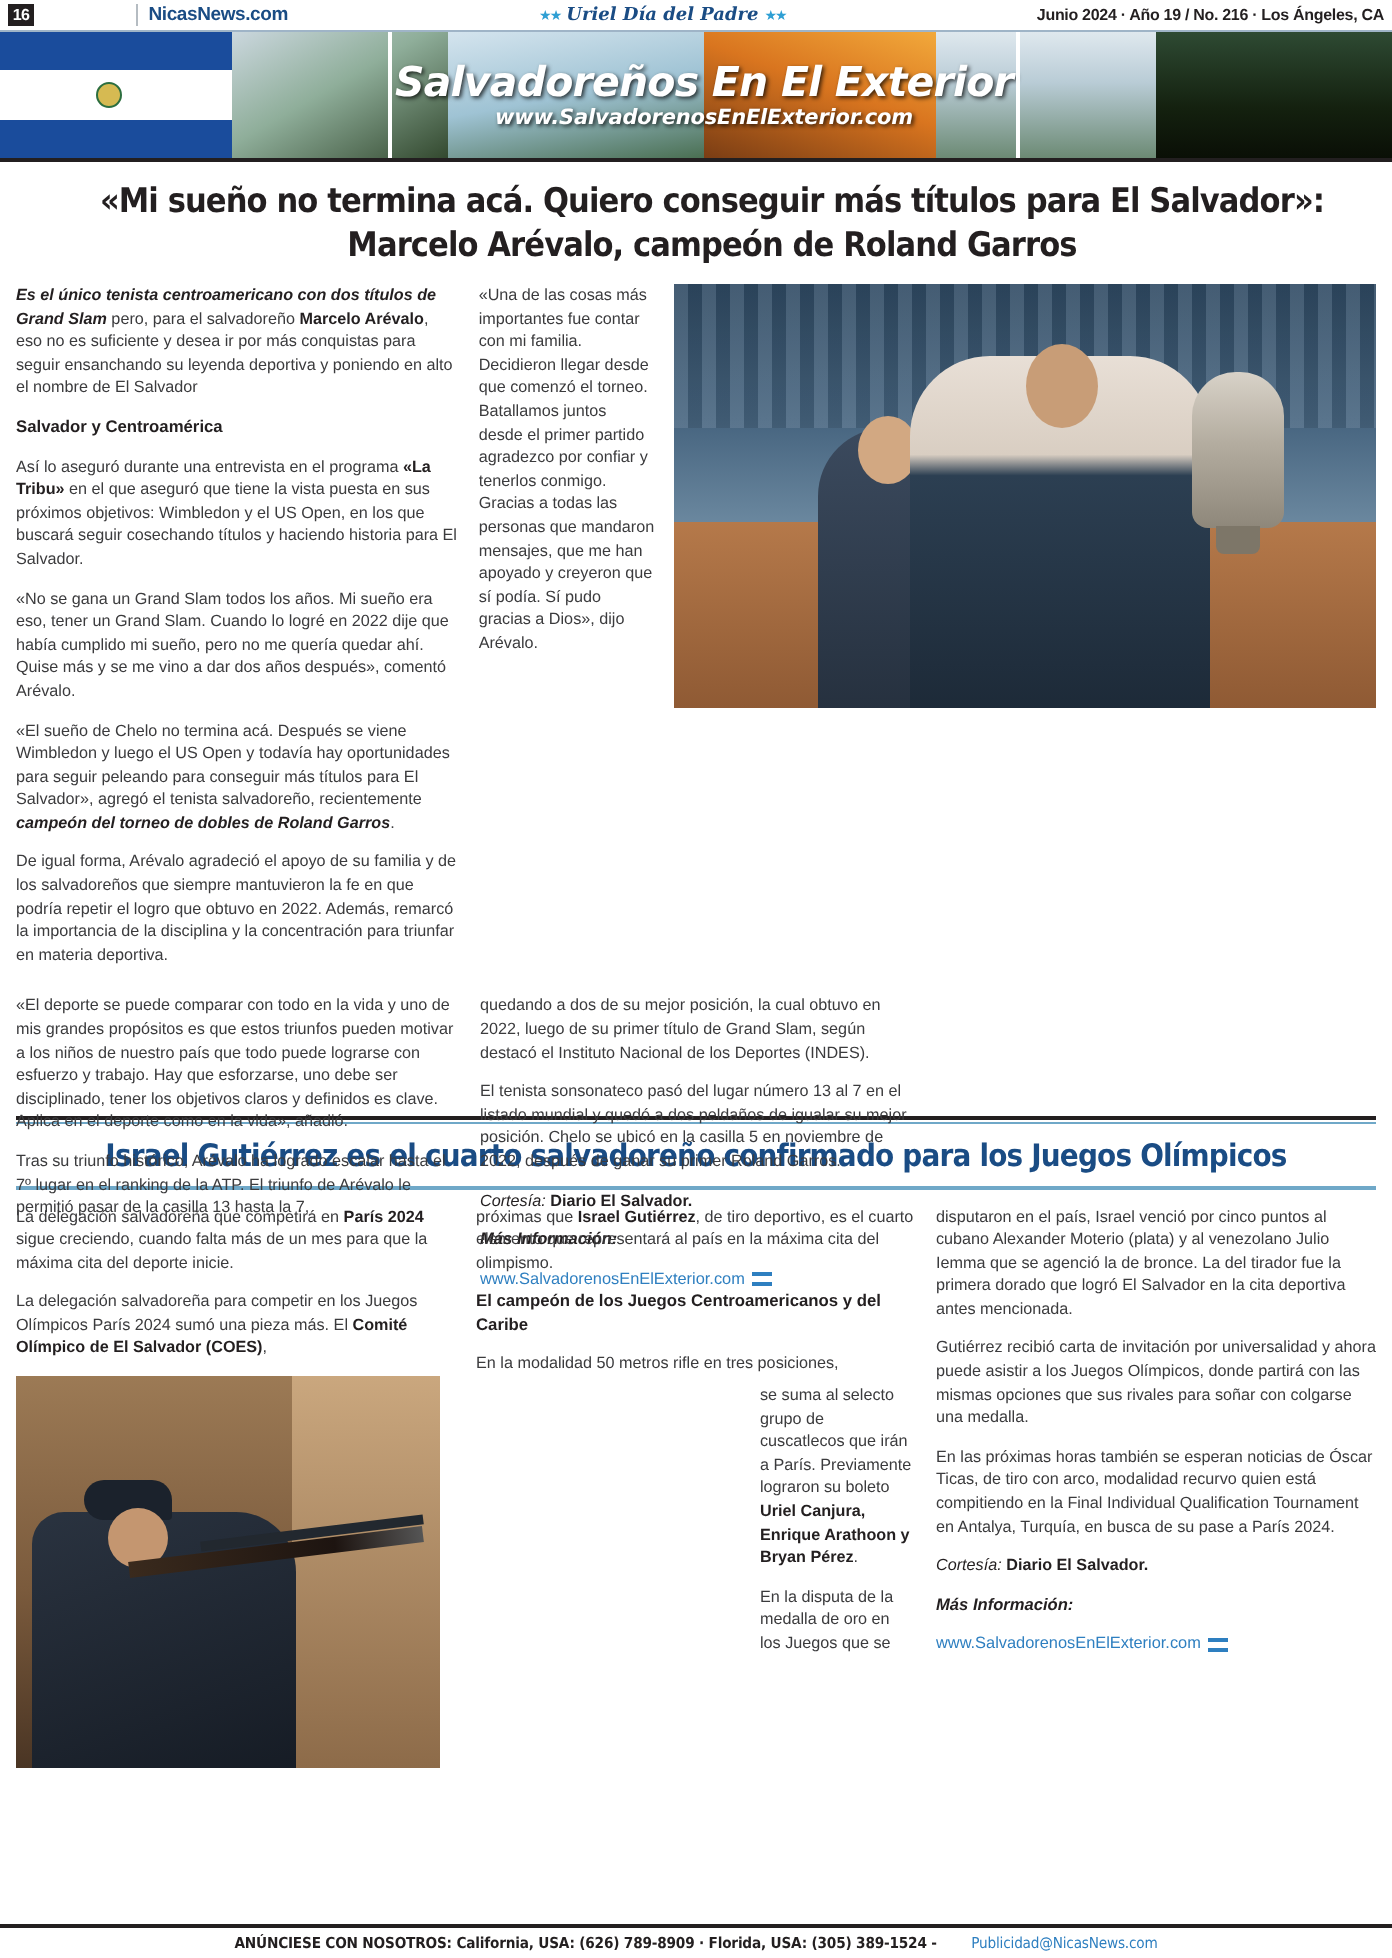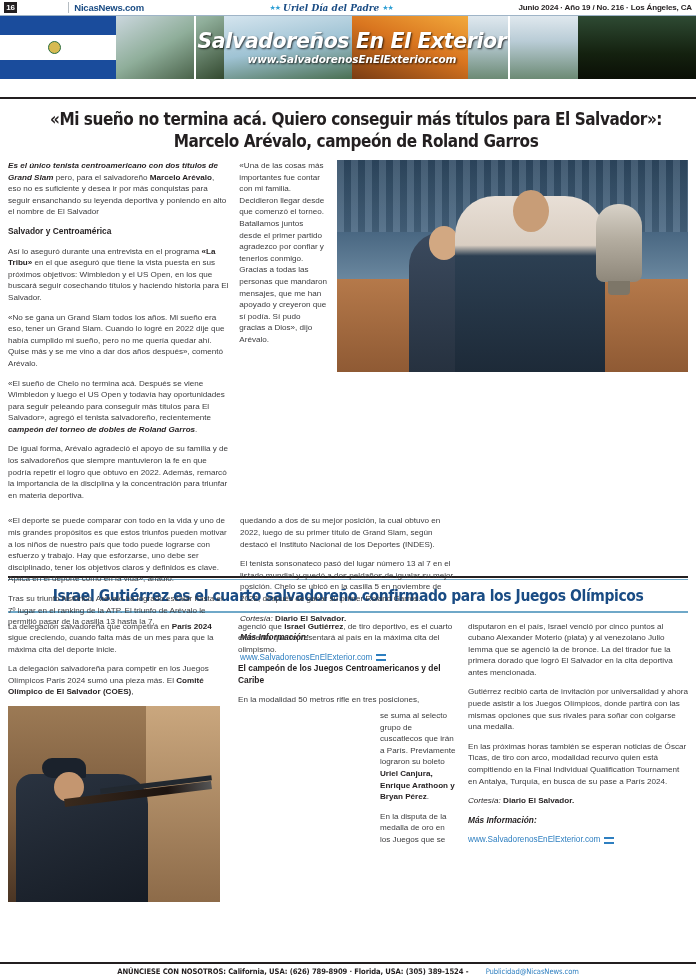--- a/index.html
+++ b/index.html
@@ -48,21 +48,21 @@
     font-family: "DejaVu Serif", serif; font-style: italic; font-weight: bold;
     font-size: 9px; color: #1a4c84;
   }
   .topbar-right {
     font-size: 8px; font-weight: bold; color: #231f20; letter-spacing: -.15px;
     white-space: nowrap;
   }
 
   
   .banner {
-    position: relative; height: 81px; width: 696px; overflow: hidden;
+    position: relative; height: 63px; width: 696px; overflow: hidden;
     display: flex;
   }
   .bimg { height: 63px; flex: 1 1 0; position: relative; }
   .b1 { background: linear-gradient(165deg,#7fb5d8 0%,#b9cfc2 42%,#5f7f4e 78%,#3d5a34 100%); flex: 0 0 116px;}
   .b2 { background: linear-gradient(150deg,#cbd7de 0%,#8fae9a 45%,#33492f 100%); flex:0 0 108px;}
   .b3 { background: linear-gradient(170deg,#d4e4ee 0%,#9fc3d4 50%,#4a6f52 100%); flex:0 0 128px;}
   .b4 { background: linear-gradient(200deg,#f2a93b 0%,#d9751f 45%,#7a3d14 100%); flex:0 0 116px;}
   .b5 { background: linear-gradient(180deg,#dfe8ee 0%,#b9ccd6 40%,#6c8a74 100%); flex:0 0 110px;}
   .b6 { background: linear-gradient(180deg,#2e4a33 0%,#14210f 60%,#0a0f06 100%); flex:1 1 auto;}
   .flagstrip {
@@ -348,21 +348,21 @@
         <div class="shooter"></div>
         <div class="cap"></div>
         <div class="face"></div>
         <div class="rifle2"></div>
         <div class="rifle"></div>
       </div>
     </div>
 
     <div class="a2col">
       <div class="bodytext">
-        <p><span>agenció que </span><b>Israel Gutiérrez</b><span>, de tiro deportivo, es el cuarto elemento que representará al país en la máxima cita del olimpismo.</span></p>
+        <p><span>próximas que </span><b>Israel Gutiérrez</b><span>, de tiro deportivo, es el cuarto elemento que representará al país en la máxima cita del olimpismo.</span></p>
         <p class="subhead">El campeón de los Juegos Centroamericanos y del Caribe</p>
         <p style="margin-bottom:4px;">En la modalidad 50 metros rifle en tres posiciones,</p>
       </div>
       <div class="a2-mid-wrap">
         <div style="width:138px;"></div>
         <div class="narrow-col">
           <p><span>se suma al selecto grupo de cuscatlecos que irán a París. Previamente lograron su boleto </span><b>Uriel Canjura, Enrique Arathoon y Bryan Pérez</b><span>.</span></p>
           <p>En la disputa de la medalla de oro en los Juegos que se</p>
         </div>
       </div>

